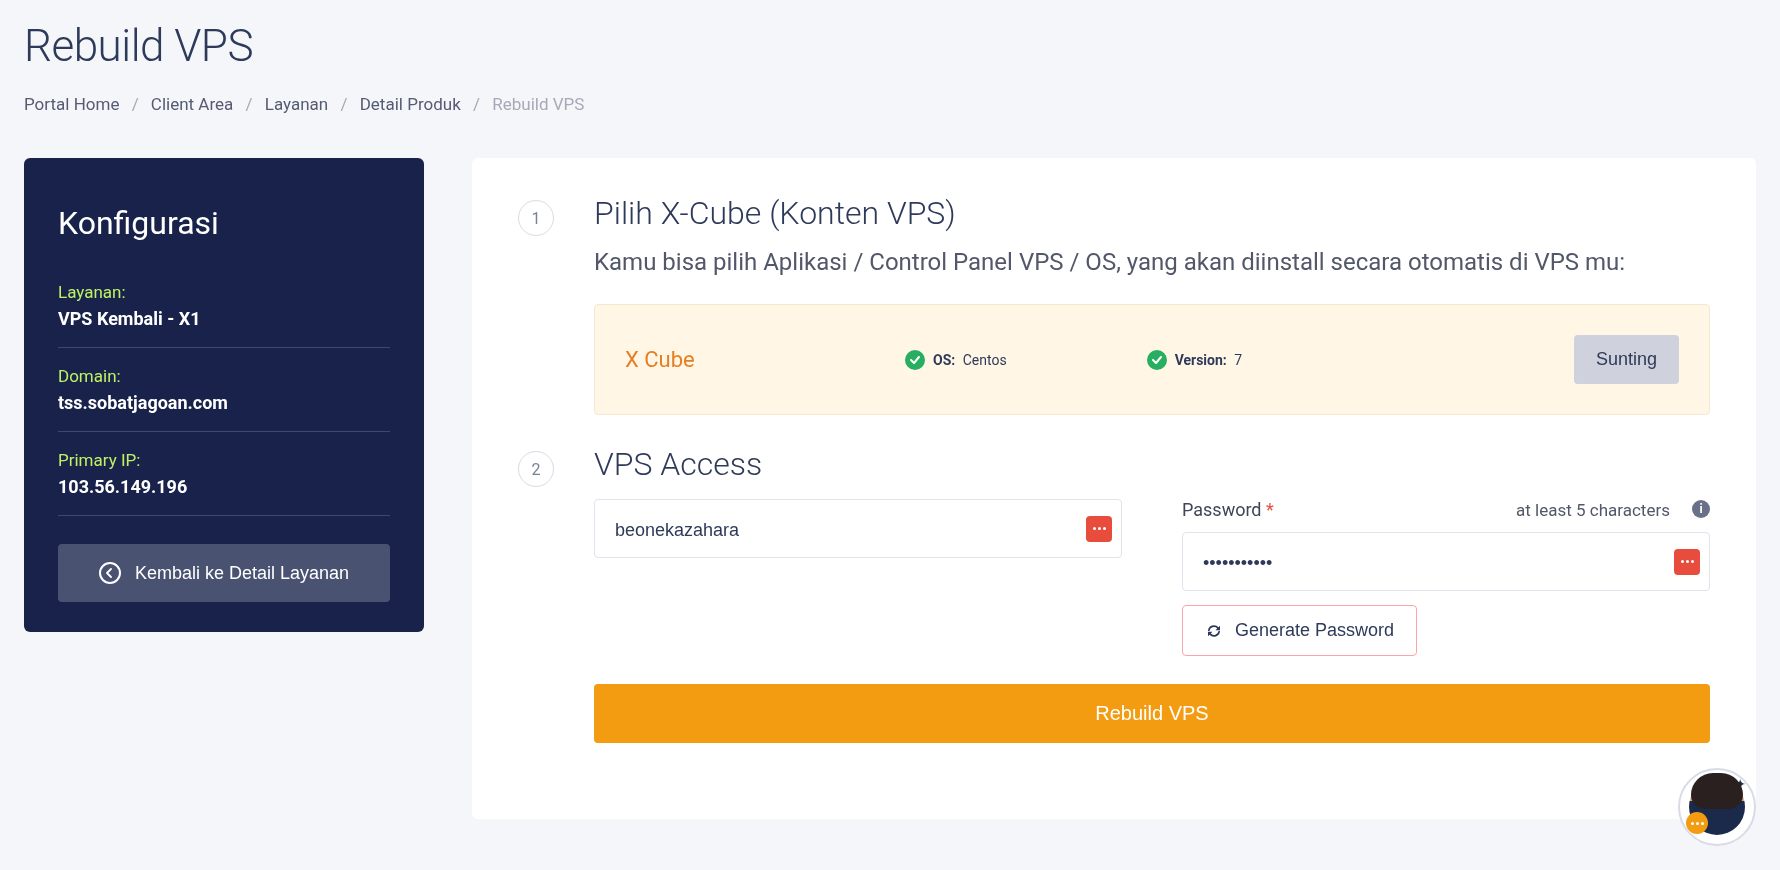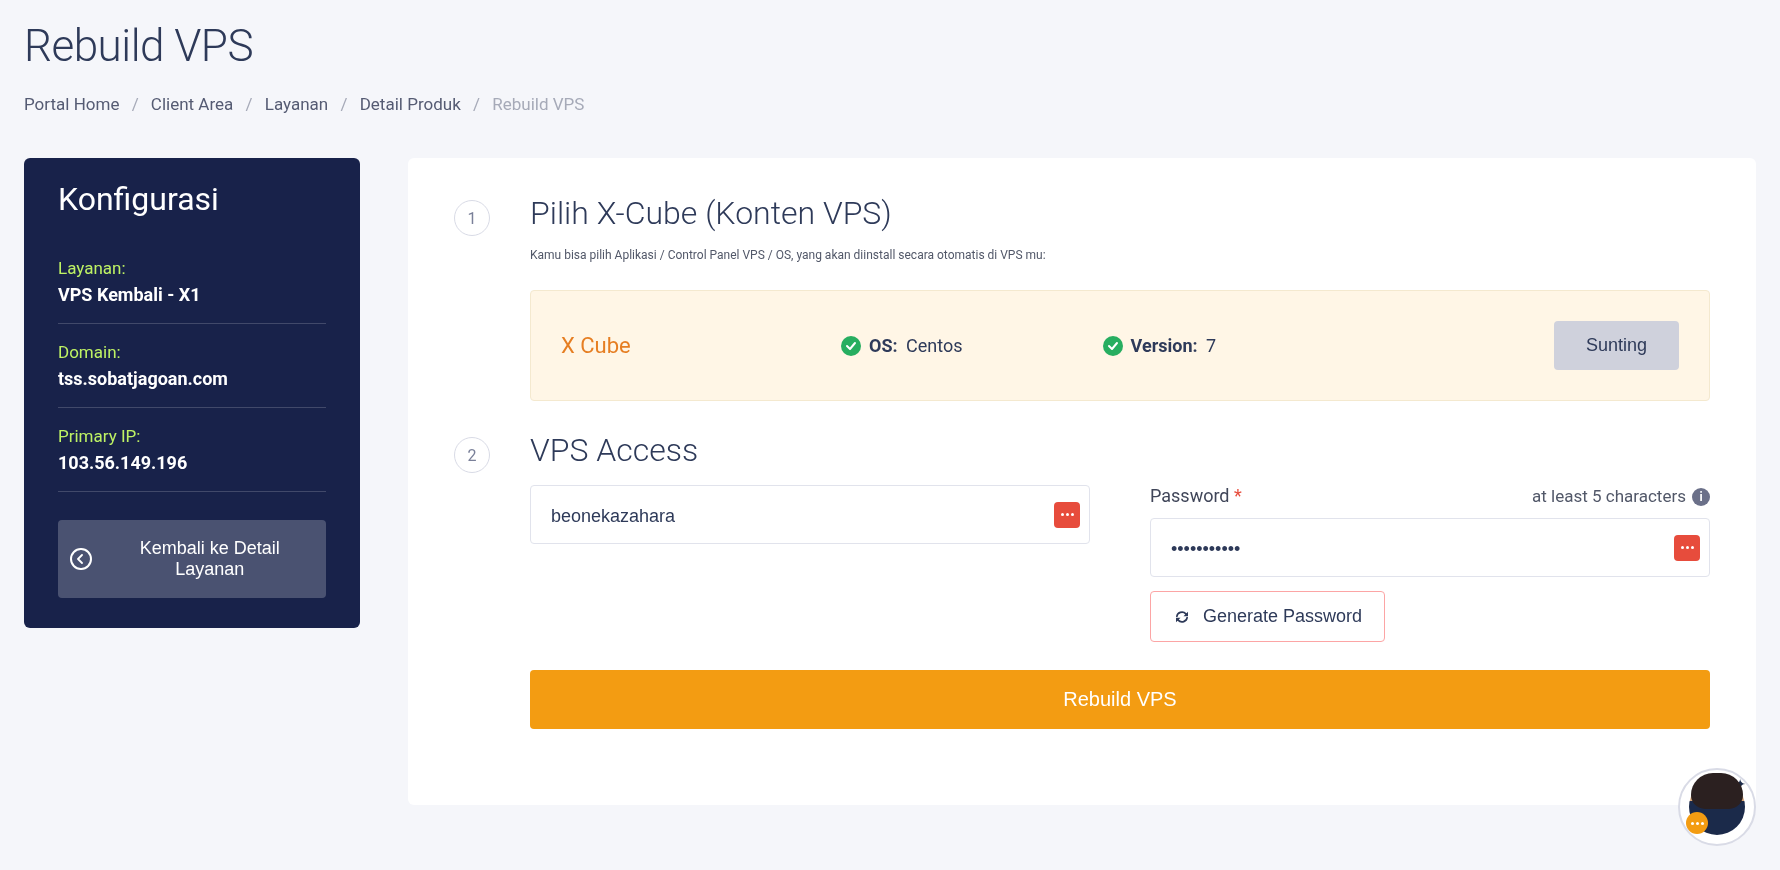--- a/index.html
+++ b/index.html
@@ -21,25 +21,25 @@
 .breadcrumb {
   font-size: 17px;
   color: #555b73;
   margin-bottom: 44px;
 }
 .breadcrumb a { color: #555b73; text-decoration: none; }
 .breadcrumb .sep { color: #a6aab8; margin: 0 8px; }
 .breadcrumb .current { color: #a6aab8; }
 .layout { display: flex; gap: 48px; align-items: flex-start; }
 .sidebar {
-  width: 336px;
+  width: 400px;
   background: #18224a;
   color: #fff;
   border-radius: 6px;
-  padding: 22px 34px 30px 34px;
+  padding: 46px 34px 30px 34px;
 }
 .sidebar h2 {
   font-size: 32px;
   font-weight: 400;
   margin-bottom: 40px;
 }
 .sidebar .row { padding-bottom: 18px; margin-bottom: 18px; border-bottom: 1px solid rgba(255,255,255,0.18); }
 .sidebar .row:last-of-type { border-bottom: 1px solid rgba(255,255,255,0.18); margin-bottom: 28px; }
 .sidebar .label { font-size: 17px; color: #bef264; margin-bottom: 6px; }
 .sidebar .value { font-size: 18px; font-weight: 700; color: #fff; }
@@ -78,57 +78,57 @@
   margin-top: 6px;
 }
 .step-body { flex: 1; }
 .step-title {
   font-size: 32px;
   font-weight: 300;
   color: #2e3a59;
   margin-bottom: 16px;
 }
 .step-desc {
-  font-size: 12px;
+  font-size: 24px;
   color: #525869;
   margin-bottom: 28px;
 }
 .xcube-panel {
   background: #fff6e6;
   border: 1px solid #f4e9cf;
   border-radius: 4px;
   padding: 30px 30px;
   display: flex;
   align-items: center;
   gap: 40px;
 }
 .xcube-name { color: #e67e22; font-size: 22px; font-weight: 400; flex: 0 0 240px; }
 .xcube-info { flex: 1; display: flex; gap: 140px; }
-.info-item { display: flex; align-items: center; gap: 8px; font-size: 18px; color: #2e3a59; }
+.info-item { display: flex; align-items: center; gap: 8px; font-size: 14px; color: #2e3a59; }
 .info-item .check {
   width: 20px; height: 20px; border-radius: 50%;
   background: #27ae60; display: inline-flex; align-items: center; justify-content: center;
 }
 .info-item .check svg { width: 12px; height: 12px; }
 .info-item b { font-weight: 700; margin-right: 4px; }
 .sunting-btn {
   background: #cfd1dc;
   border: none;
   color: #2e3a59;
   font-size: 18px;
-  padding: 14px 32px;
+  padding: 14px 22px;
   border-radius: 4px;
   cursor: pointer;
 }
 .access-grid { display: flex; gap: 60px; }
 .form-col { flex: 1; }
 .form-label { font-size: 18px; color: #404659; margin-bottom: 12px; display: block; }
 .req { color: #e74c3c; }
 .label-row { display: flex; justify-content: space-between; align-items: center; margin-bottom: 12px; }
-.hint { font-size: 17px; color: #525869; display: inline-flex; align-items: flex-end; gap: 6px; }
+.hint { font-size: 17px; color: #525869; display: inline-flex; align-items: flex-start; gap: 22px; }
 .hint .info-icon {
   width: 18px; height: 18px; border-radius: 50%;
   background: #6b7089; color: #fff; font-size: 12px;
   display: inline-flex; align-items: center; justify-content: center;
   font-weight: 700;
 }
 .input-wrap { position: relative; }
 .text-input {
   width: 100%;
   border: 1px solid #e1e3ec;

